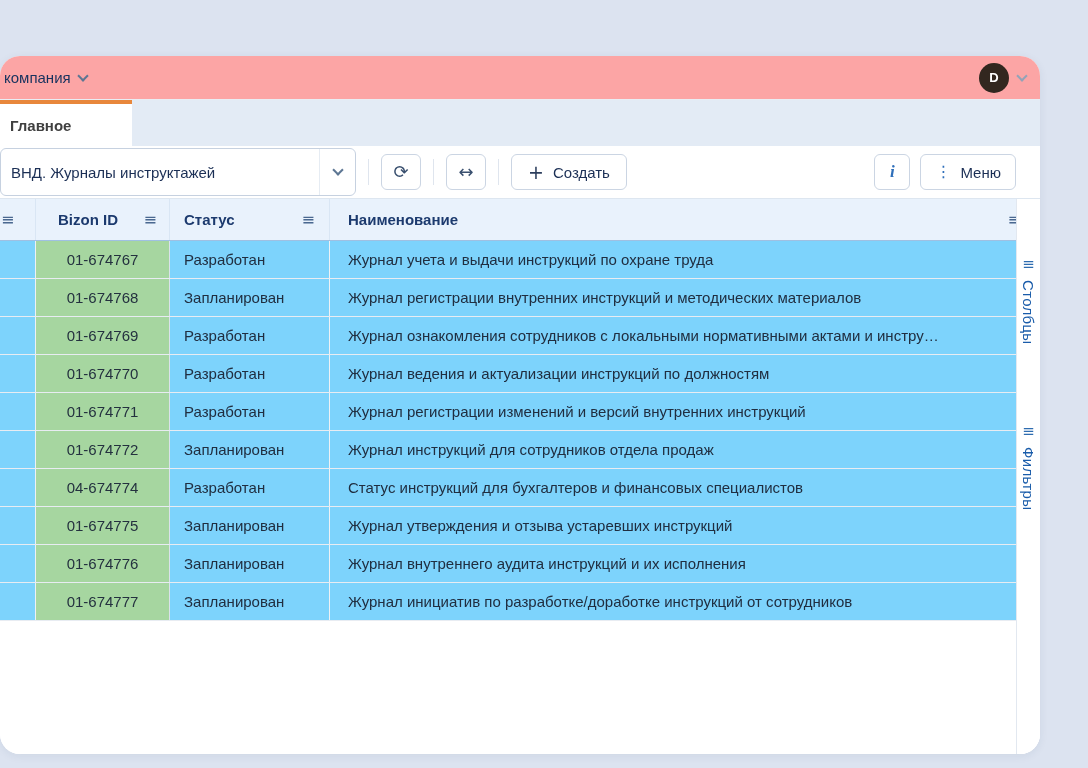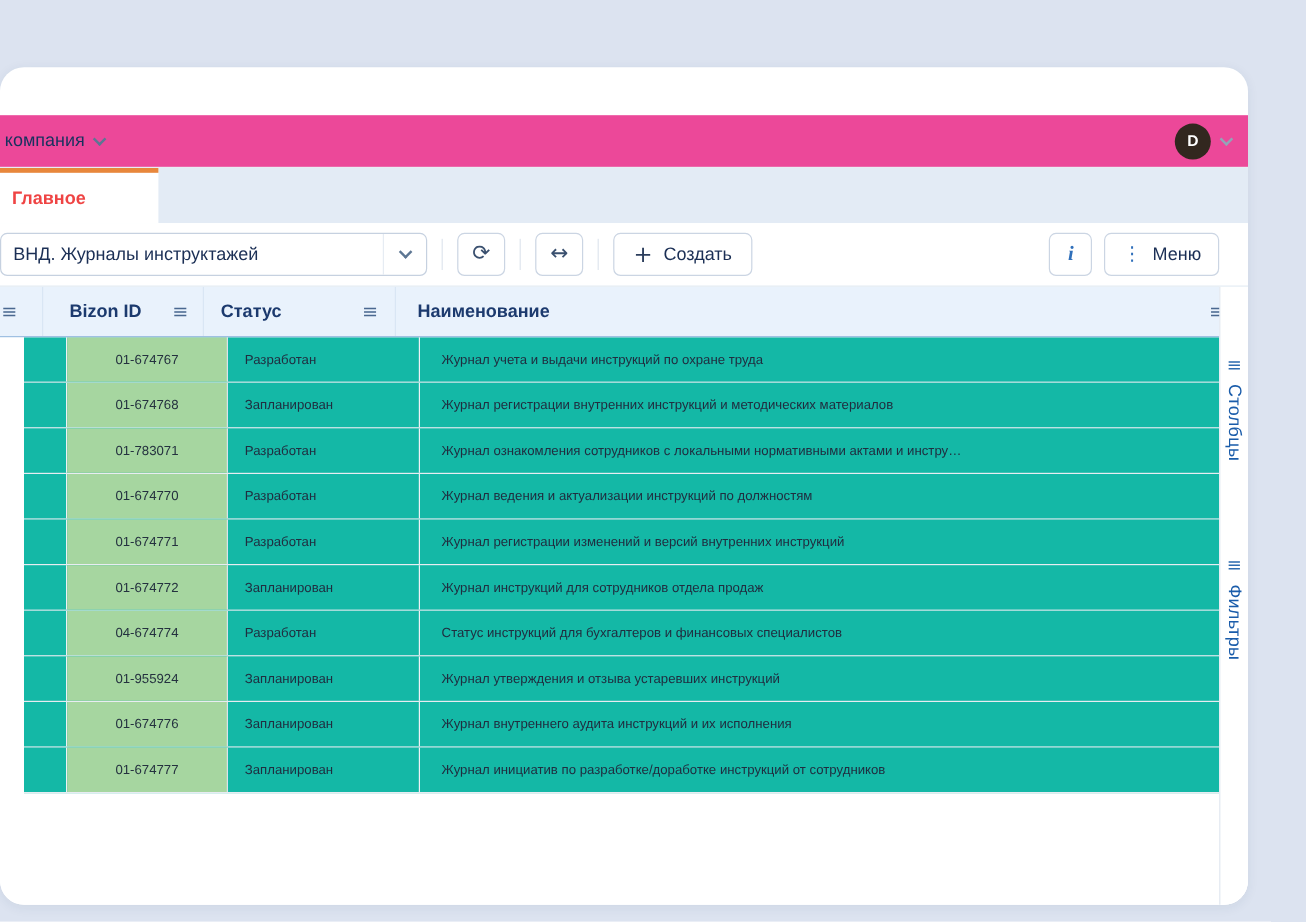--- a/index.html
+++ b/index.html
@@ -9,38 +9,38 @@
     font-family:"Liberation Sans", sans-serif;
     position:relative;
   }
   .card {
     position:absolute; left:0; top:56px; width:1040px; height:698px;
     background:#ffffff; border-radius:20px; overflow:hidden;
     box-shadow:0 2px 10px rgba(30,50,90,.07);
   }
 
   
-  .topbar { height:44px; display:flex; align-items:center; padding:0 14px 0 4px; border-bottom:1px solid #e9edf4; background:#ec4899;margin-top:40px; }
+  .topbar { height:44px; display:flex; align-items:center; padding:0 14px 0 4px; border-bottom:1px solid #e9edf4; background:#fca5a5; }
   .company { display:flex; align-items:center; gap:8px; font-size:15px; color:#17325e; cursor:pointer; }
   .chev { display:inline-block; width:8px; height:8px; border-right:2px solid #5d7693; border-bottom:2px solid #5d7693; transform:rotate(45deg); margin-top:-4px; }
   .top-right { margin-left:auto; display:flex; align-items:center; gap:9px; }
   .avatar { width:30px; height:30px; border-radius:50%; background:#32271f; color:#fff; font-size:13px; font-weight:bold; display:flex; align-items:center; justify-content:center; cursor:pointer; }
   .chev-grey { border-color:#93a3b8; }
 
   
   .tabrow { height:46px; background:#e3ebf5; display:flex; }
   .tab-active {
     width:132px; background:#ffffff; border-top:4px solid #e8873c;
     display:flex; align-items:center; padding:0 10px;
-    font-weight:bold; font-size:15px; color:#ef4444; cursor:pointer;
+    font-weight:bold; font-size:15px; color:#404040; cursor:pointer;
   }
 
   
   .toolbar { height:53px; background:#fff; display:flex; align-items:center; padding:0 24px 0 0; border-bottom:1px solid #dde6f0; }
-  .select { width:356px; height:36px; border:1px solid #c6d1e0; border-radius:6px; display:flex; align-items:center; background:#fff; cursor:pointer;justify-content:flex-end; }
+  .select { width:356px; height:48px; border:1px solid #c6d1e0; border-radius:6px; display:flex; align-items:center; background:#fff; cursor:pointer;justify-content:flex-end; }
   .select-text { flex:1; padding-left:10px; font-size:15px; color:#1b2f55; white-space:nowrap; overflow:hidden; }
   .select-caret { width:36px; height:100%; display:flex; align-items:center; justify-content:center; border-left:1px solid #e6ecf3; }
   .sep { width:1px; height:26px; background:#dfe5ee; margin:0 12px; flex:none; }
   .icon-btn { width:40px; height:36px; border:1px solid #cbd5e3; border-radius:6px; background:#fff; display:flex; align-items:center; justify-content:center; cursor:pointer; }
   .uni { font-family:"DejaVu Sans", sans-serif; color:#3a506f; font-size:18px; line-height:1; }
   .create-btn { height:36px; border:1px solid #cbd5e3; border-radius:6px; background:#fff; display:flex; align-items:center; gap:9px; padding:0 16px; font-size:15px; color:#1b2f55; cursor:pointer; }
   .plus { font-family:"DejaVu Sans", sans-serif; font-size:19px; color:#2c3e5d; line-height:1; }
   .toolbar-right { margin-left:auto; display:flex; align-items:center; gap:10px; }
   .info-btn { width:36px; height:36px; border:1px solid #cbd5e3; border-radius:6px; background:#fff; display:flex; align-items:center; justify-content:center; cursor:pointer; }
   .info-i { font-family:"Liberation Serif", serif; font-style:italic; font-weight:bold; font-size:17px; color:#2f6fba; }
@@ -53,21 +53,21 @@
 
   .thead { height:42px; display:flex; background:#e9f2fc; border-bottom:1px solid #9fc0e2; font-weight:bold; color:#1c3a6e; font-size:15px; position:relative; }
   .th { display:flex; align-items:center; border-right:1px solid #d9e6f4; }
   .th-0 { width:36px; padding-left:1px; }
   .th-1 { width:134px; padding:0 12px 0 22px; justify-content:space-between; }
   .th-2 { width:160px; padding:5px 14px; justify-content:space-between; }
   .th-3 { flex:1; padding-left:18px; border-right:none; }
   .hamb { font-family:"DejaVu Sans", sans-serif; font-size:16px; font-weight:normal; color:#4a6890; line-height:1; cursor:pointer; }
   .th-3 .hamb-edge { position:absolute; right:-5px; top:13px; }
 
-  .tr { height:38px; display:flex; border-bottom:1px solid #e8ecf2; font-size:11px; color:#202e40; background:#14b8a6; cursor:pointer;margin-left:20px; }
+  .tr { height:38px; display:flex; border-bottom:1px solid #e8ecf2; font-size:15px; color:#202e40; background:#7dd3fc; cursor:pointer; }
   .td { display:flex; align-items:center; border-right:1px solid #eef1f5; }
   .td-0 { width:36px; }
   .td-1 { width:134px; background:#a6d6a0; justify-content:center; border-right:1px solid #dbe2ea; color:#24313f; }
   .td-2 { width:160px; padding-left:14px; }
   .td-3 { flex:1; padding-left:18px; border-right:none; white-space:nowrap; overflow:hidden;text-align:right; }
 
   
   .side-strip { width:24px; border-left:1px solid #e2e8f0; background:#fff; display:flex; flex-direction:column; align-items:center; padding-top:58px; gap:80px; }
   .side-tab { display:flex; flex-direction:column; align-items:center; gap:8px; cursor:pointer; }
   .side-tab .hamb { color:#2e6cb0; font-size:15px; }
@@ -154,21 +154,21 @@
         <div class="td td-3">Журнал учета и выдачи инструкций по охране труда</div>
       </div>
       <div class="tr">
         <div class="td td-0"></div>
         <div class="td td-1">01-674768</div>
         <div class="td td-2">Запланирован</div>
         <div class="td td-3">Журнал регистрации внутренних инструкций и методических материалов</div>
       </div>
       <div class="tr">
         <div class="td td-0"></div>
-        <div class="td td-1">01-783071</div>
+        <div class="td td-1">01-674769</div>
         <div class="td td-2">Разработан</div>
         <div class="td td-3">Журнал ознакомления сотрудников с локальными нормативными актами и инстру…</div>
       </div>
       <div class="tr">
         <div class="td td-0"></div>
         <div class="td td-1">01-674770</div>
         <div class="td td-2">Разработан</div>
         <div class="td td-3">Журнал ведения и актуализации инструкций по должностям</div>
       </div>
       <div class="tr">
@@ -184,21 +184,21 @@
         <div class="td td-3">Журнал инструкций для сотрудников отдела продаж</div>
       </div>
       <div class="tr">
         <div class="td td-0"></div>
         <div class="td td-1">04-674774</div>
         <div class="td td-2">Разработан</div>
         <div class="td td-3">Статус инструкций для бухгалтеров и финансовых специалистов</div>
       </div>
       <div class="tr">
         <div class="td td-0"></div>
-        <div class="td td-1">01-955924</div>
+        <div class="td td-1">01-674775</div>
         <div class="td td-2">Запланирован</div>
         <div class="td td-3">Журнал утверждения и отзыва устаревших инструкций</div>
       </div>
       <div class="tr">
         <div class="td td-0"></div>
         <div class="td td-1">01-674776</div>
         <div class="td td-2">Запланирован</div>
         <div class="td td-3">Журнал внутреннего аудита инструкций и их исполнения</div>
       </div>
       <div class="tr">

